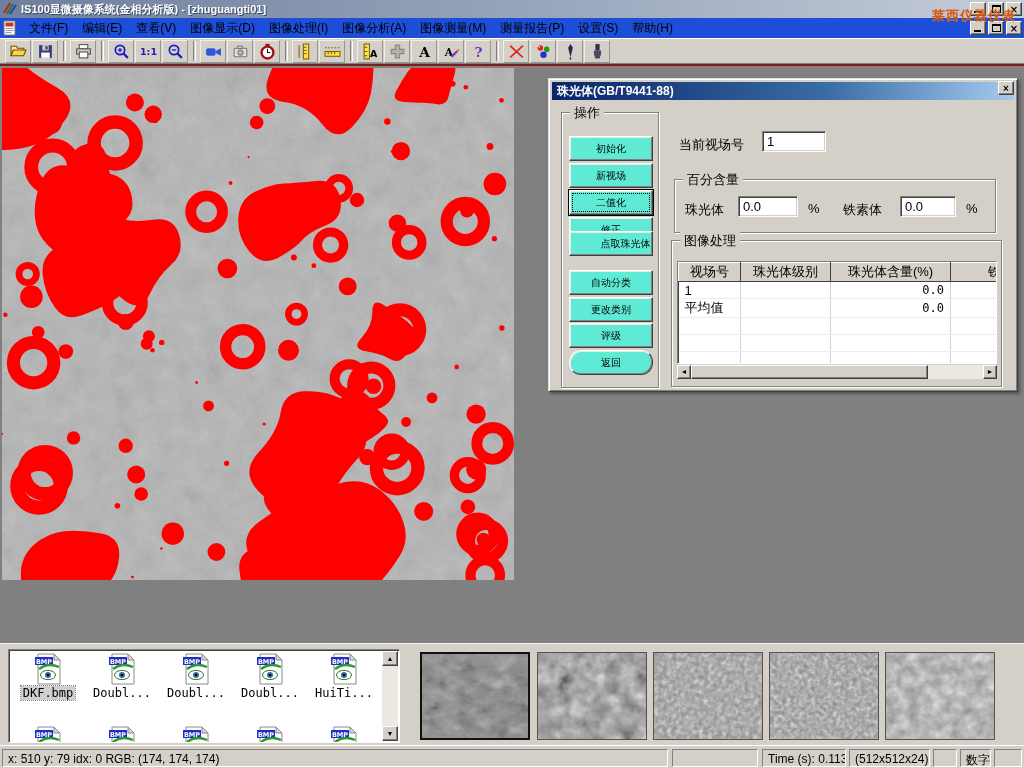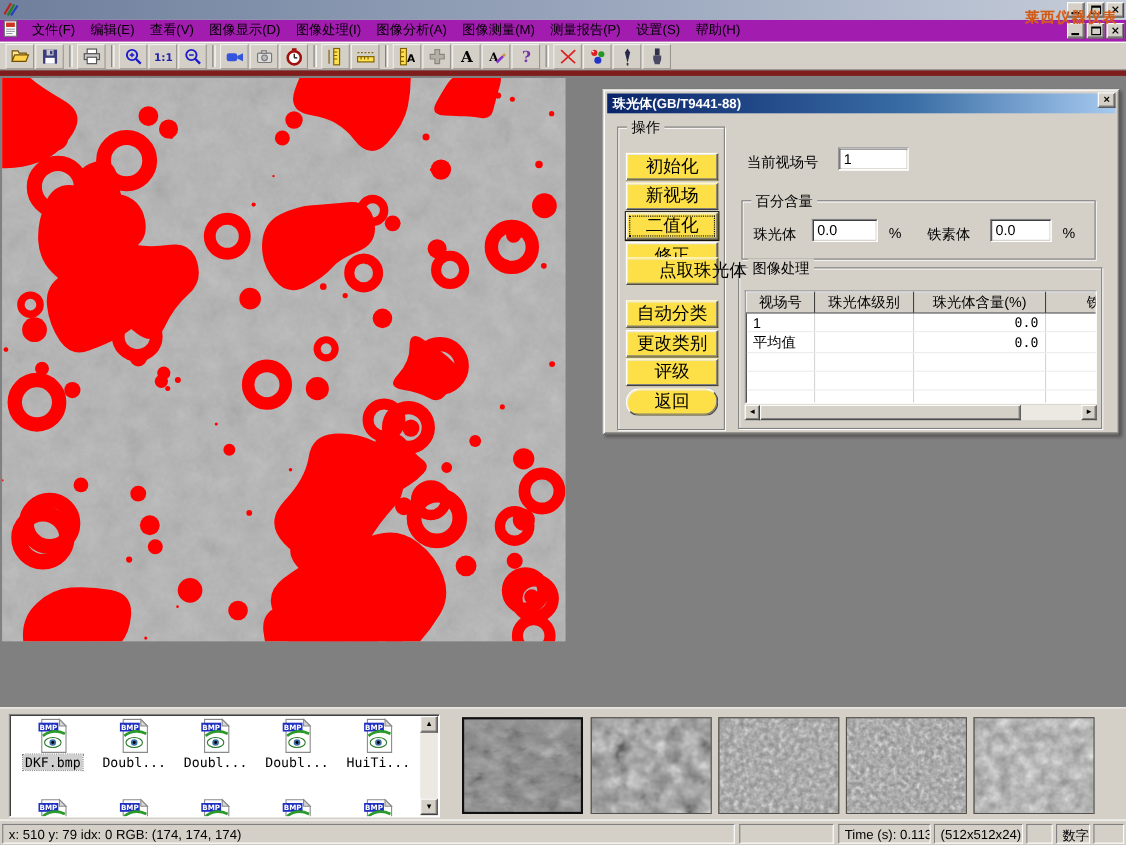--- a/index.html
+++ b/index.html
@@ -8,38 +8,38 @@
 
 .titlebar{position:absolute;left:0;top:0;width:1024px;height:18px;background:linear-gradient(90deg,#6f7f9c 0%,#9aa7bd 55%,#c6cdda 100%);display:flex;align-items:center;color:#fff;font-weight:bold;font-size:11px;padding:0 3px;z-index:5}
 .title-text{margin-left:4px;white-space:nowrap;text-shadow:1px 1px 0 #3a4a66}
 .winbtns{position:absolute;right:2px;top:2px;display:flex;gap:2px;z-index:6}
 .wbtn{width:16px;height:14px;background:#d4d0c8;border:1px solid;border-color:#fff #404040 #404040 #fff;box-shadow:inset -1px -1px 0 #808080;color:#000;font-size:10px;line-height:11px;text-align:center;padding:0;position:relative}
 .minbar{position:absolute;left:3px;bottom:2px;width:7px;height:2px;background:#000}
 .boxic{position:absolute;left:3px;top:2px;width:9px;height:8px;border:1px solid #000;border-top-width:2px}
 .xch{font-weight:bold;font-family:"DejaVu Sans",sans-serif}
 .watermark{position:absolute;right:8px;top:7px;color:#d05a1a;font-size:13px;font-weight:bold;letter-spacing:1px;z-index:9;text-shadow:0 0 1px rgba(255,140,40,.55);white-space:nowrap}
 
-.menubar{position:absolute;left:0;top:18px;width:1024px;height:20px;background:#a21caf;display:flex;align-items:flex-start;padding-left:2px}
+.menubar{position:absolute;left:0;top:18px;width:1024px;height:20px;background:#1d4ed8;display:flex;align-items:center;padding-left:2px}
 .doc-icon{width:18px;height:16px;display:inline-block;margin-right:2px}
 .menu-item{padding:1px 7px;font-size:12px;white-space:nowrap}
 .mdibtns{position:absolute;right:2px;top:21px;display:flex;gap:2px;z-index:6}
 
 .toolbar{position:absolute;left:0;top:38px;width:1024px;height:26px;background:#d4d0c8;border-top:1px solid #fff;border-bottom:1px solid #808080;display:flex;align-items:center;padding-left:5px}
 .tbtn{width:26px;height:23px;background:#d4d0c8;border:1px solid;border-color:#eee #9a968f #9a968f #eee;display:flex;align-items:center;justify-content:center;padding:0;margin-right:1px}
 .tsep{width:3px;height:20px;border-left:1px solid #808080;border-right:1px solid #fff;margin:0 4px}
 
-.workspace{position:absolute;left:0;top:64px;width:1024px;height:579px;background:#808080;border-top:5px solid #7f1d1d}
+.workspace{position:absolute;left:0;top:64px;width:1024px;height:579px;background:#808080;border-top:2px solid #7f1d1d}
 .imagewrap{position:absolute;left:2px;top:2px;width:512px;height:512px;background:#b3b3b3}
 
 .dialog{position:absolute;left:548px;top:12px;width:470px;height:314px;background:#d4d0c8;border:1px solid;border-color:#dfdfdf #404040 #404040 #dfdfdf;box-shadow:inset 1px 1px 0 #fff,inset -1px -1px 0 #808080,2px 2px 3px rgba(0,0,0,.35);z-index:4}
 .dlg-title{position:absolute;left:3px;top:3px;width:462px;height:18px;background:linear-gradient(90deg,#0a246a,#3a6ea5 60%,#a6caf0);display:flex;align-items:center;color:#fff;font-weight:bold;font-size:12px;padding-left:5px}
 .dlg-close{position:absolute;right:3px;top:2px;width:16px;height:14px;background:#d4d0c8;border:1px solid;border-color:#fff #404040 #404040 #fff;box-shadow:inset -1px -1px 0 #808080;font-size:10px;line-height:11px;text-align:center;font-weight:bold;padding:0}
 .group{position:absolute;border:1px solid #808080;box-shadow:inset 1px 1px 0 #fff,1px 1px 0 #fff}
 .legend{position:absolute;top:-9px;left:8px;background:#d4d0c8;padding:0 4px;font-size:13px;white-space:nowrap}
-.opbtn{position:absolute;left:20px;width:84px;height:25px;background:#fde047;border:1px solid;border-color:#fff #404040 #404040 #fff;box-shadow:inset -1px -1px 0 #808080,inset 1px 1px 0 #ece9e2;font-size:16px;font-family:Liberation Sans, sans-serif;padding:0;white-space:nowrap}
+.opbtn{position:absolute;left:20px;width:84px;height:25px;background:#5eead4;border:1px solid;border-color:#fff #404040 #404040 #fff;box-shadow:inset -1px -1px 0 #808080,inset 1px 1px 0 #ece9e2;font-size:10px;font-family:Liberation Sans, sans-serif;padding:0;white-space:nowrap}
 .opbtn.focused{box-shadow:0 0 0 1px #000,inset -1px -1px 0 #808080,inset 1px 1px 0 #ece9e2;outline:1px dotted #000;outline-offset:-4px}
 .dlbl{position:absolute;font-size:13px;white-space:nowrap}
 .tin{position:absolute;background:#fff;border:1px solid;border-color:#808080 #fff #fff #808080;box-shadow:inset 1px 1px 0 #404040,inset -1px -1px 0 #d4d0c8;font-size:13px;font-family:"Liberation Sans","DejaVu Sans",sans-serif;padding:1px 4px}
 .tblwrap{position:absolute;left:128px;top:182px;width:320px;height:103px;background:#fff;overflow:hidden;border:1px solid;border-color:#808080 #fff #fff #808080;box-shadow:inset 1px 1px 0 #404040}
 table{border-collapse:collapse;table-layout:fixed;width:432px}
 th{height:18px;background:#d4d0c8;border:1px solid;border-color:#fff #404040 #404040 #fff;font-weight:normal;font-size:13px;padding:0;white-space:nowrap;overflow:hidden}
 td{height:17px;border-right:1px solid #d4d4d4;border-bottom:1px solid #ececec;padding:0 6px;font-size:13px;white-space:nowrap;overflow:hidden}
 td.num{text-align:right;font-family:"DejaVu Sans Mono",monospace;font-size:12px}
 .hscroll{position:absolute;left:128px;top:286px;width:320px;height:14px;background:#ece9e2}
 .sbtn{position:absolute;top:0;width:14px;height:14px;background:#d4d0c8;border:1px solid;border-color:#fff #404040 #404040 #fff;box-shadow:inset -1px -1px 0 #808080;font-size:7px;line-height:12px;text-align:center;padding:0}
@@ -116,20 +116,21 @@
       </filter>
 </defs>
 </svg>
 
 <div class="titlebar">
   <span class="app-icon"><svg width="14" height="14" viewBox="0 0 14 14">
         <path d="M1 12L7 2" stroke="#c02020" stroke-width="2" fill="none"></path>
         <path d="M4 13L10 3" stroke="#208020" stroke-width="2" fill="none"></path>
         <path d="M7 13L13 4" stroke="#2040c0" stroke-width="2" fill="none"></path>
       </svg></span>
+  <span class="title-text">IS100显微摄像系统(金相分析版) - [zhuguangti01]</span>
   <span class="winbtns">
     <button class="wbtn">
         <span class="minbar"></span>
       </button>
     <button class="wbtn">
         <span class="boxic"></span>
       </button>
     <button class="wbtn xch"><span>×</span></button>
   </span>
 </div>

